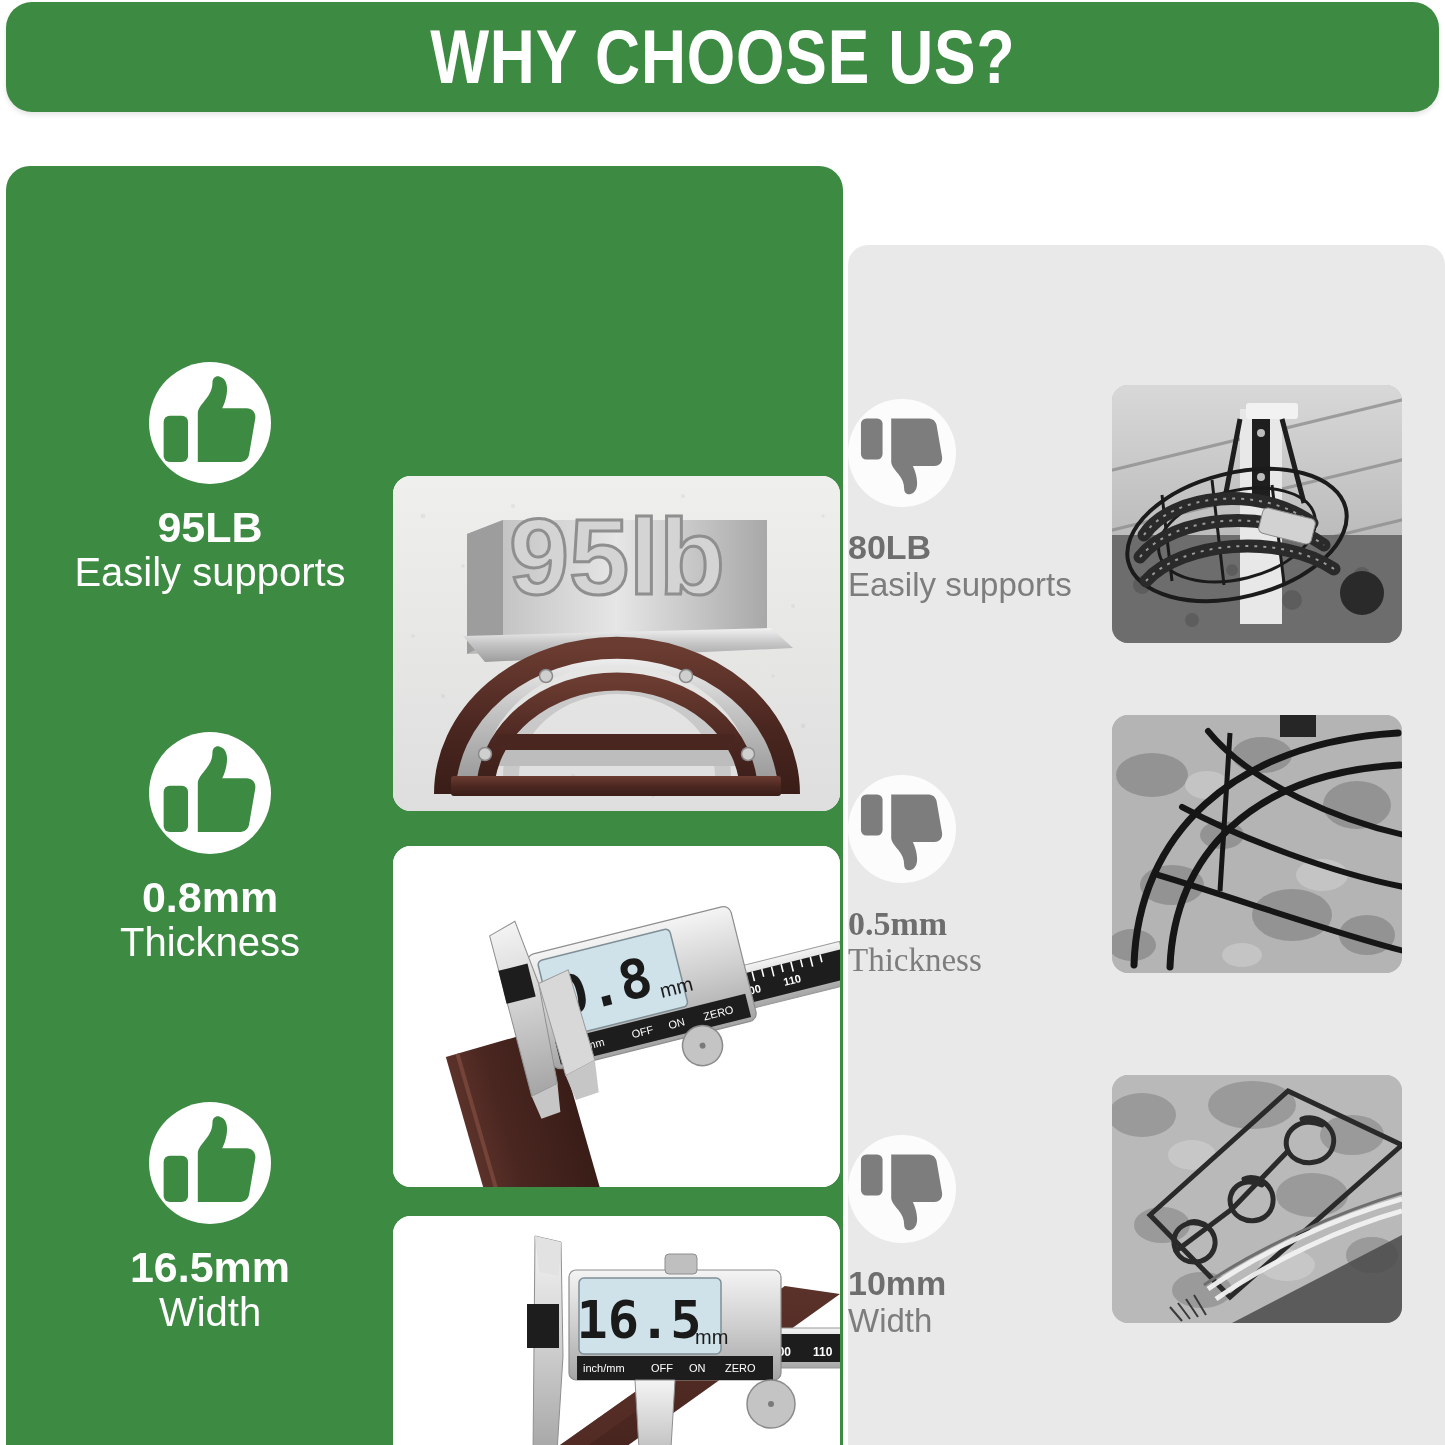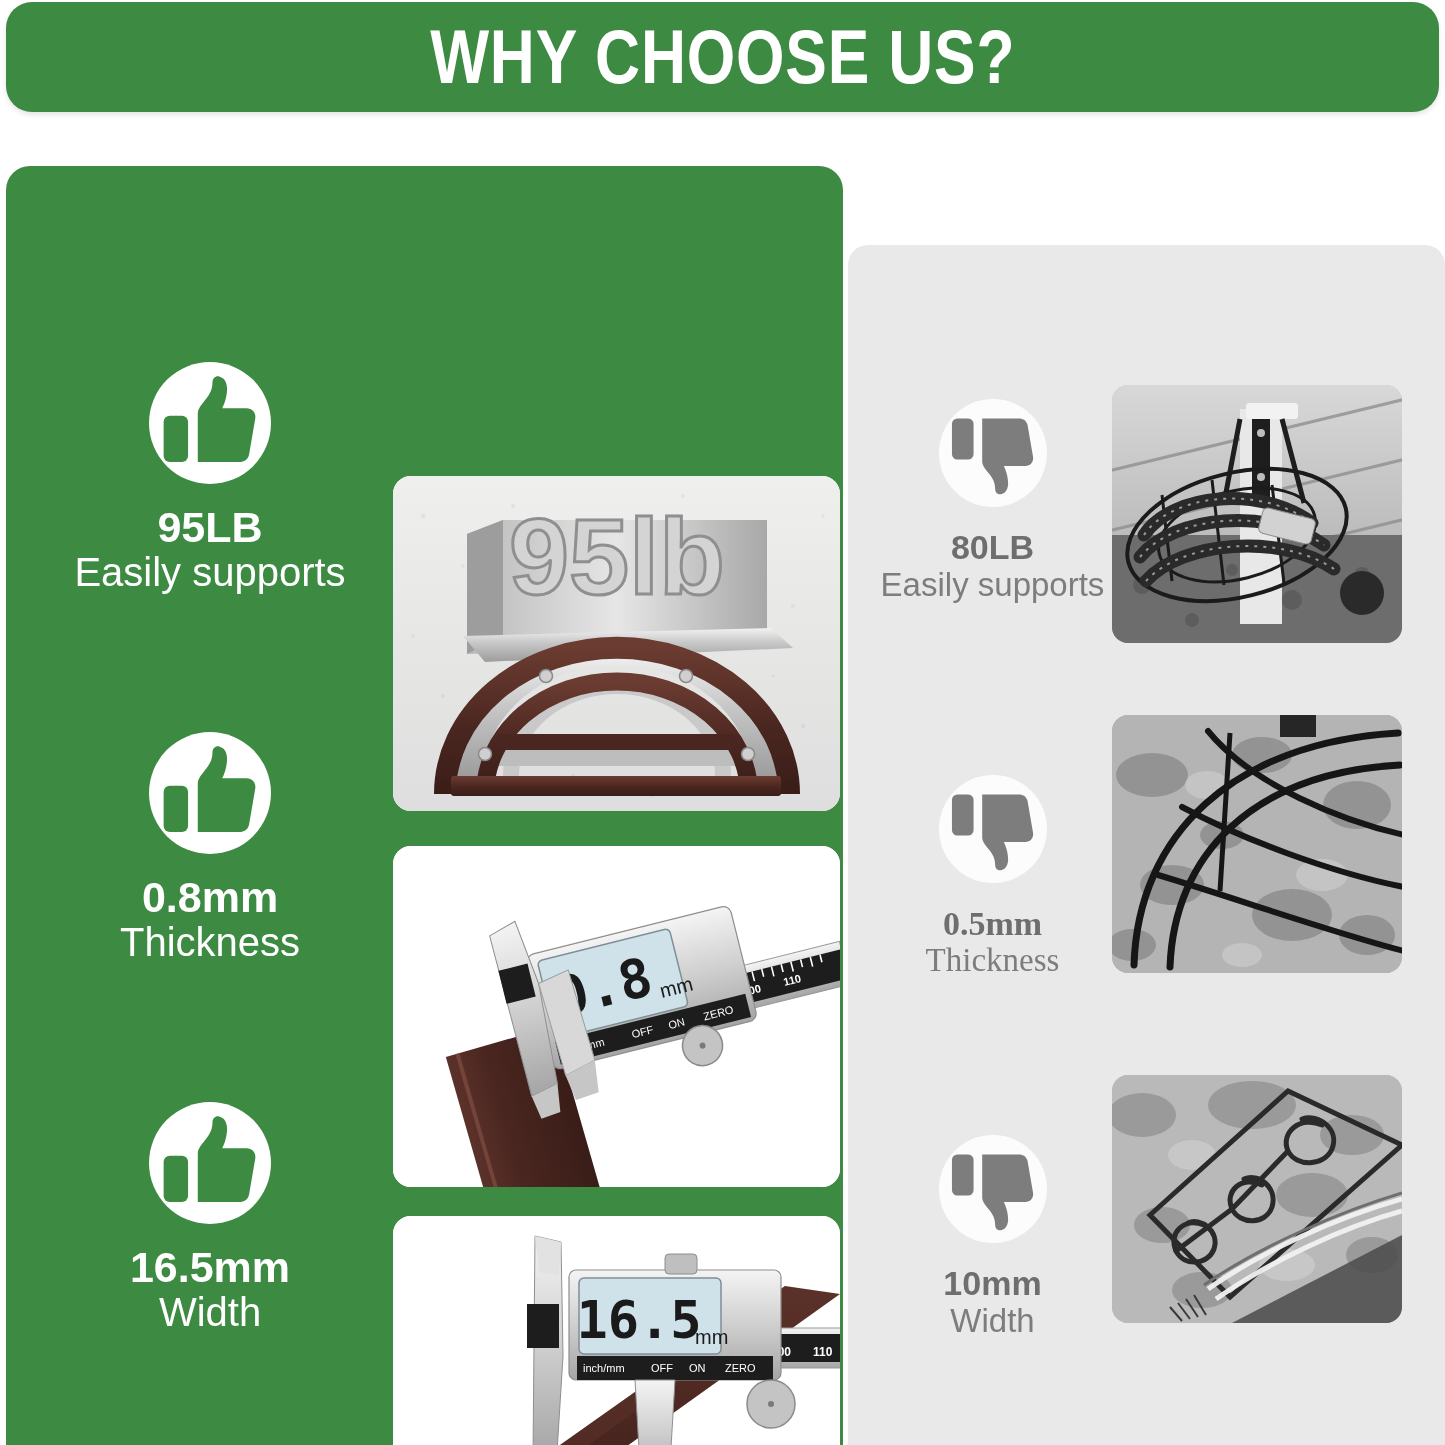--- a/index.html
+++ b/index.html
@@ -76,22 +76,22 @@
   .our-row.r1 .our-img{top:114px;height:341px;}
   .our-row.r2 .our-img{top:114px;height:352px;}
 
   
   .other-row{position:absolute;left:0;width:597px;}
   .other-row.r0{top:140px;height:290px;}
   .other-row.r1{top:470px;height:290px;}
   .other-row.r2{top:830px;height:300px;text-decoration:underline;}
 
   .other-label{
-    position:absolute;left:12px;top:0;width:265px;
-    display:flex;flex-direction:column;align-items:center;
+    position:absolute;left:0px;top:0;width:265px;
+    display:flex;flex-direction:column;align-items:flex-start;
     color:#7d7d7d;
   }
   .other-row.r0 .other-label{top:14px;}
   .other-row.r1 .other-label{top:60px;font-family:Liberation Serif, serif;}
   .other-row.r2 .other-label{top:60px;}
   .icon-circle-g{
     width:108px;height:108px;border-radius:50%;
     background:#fcfcfc;
     display:flex;align-items:center;justify-content:center;
   }

